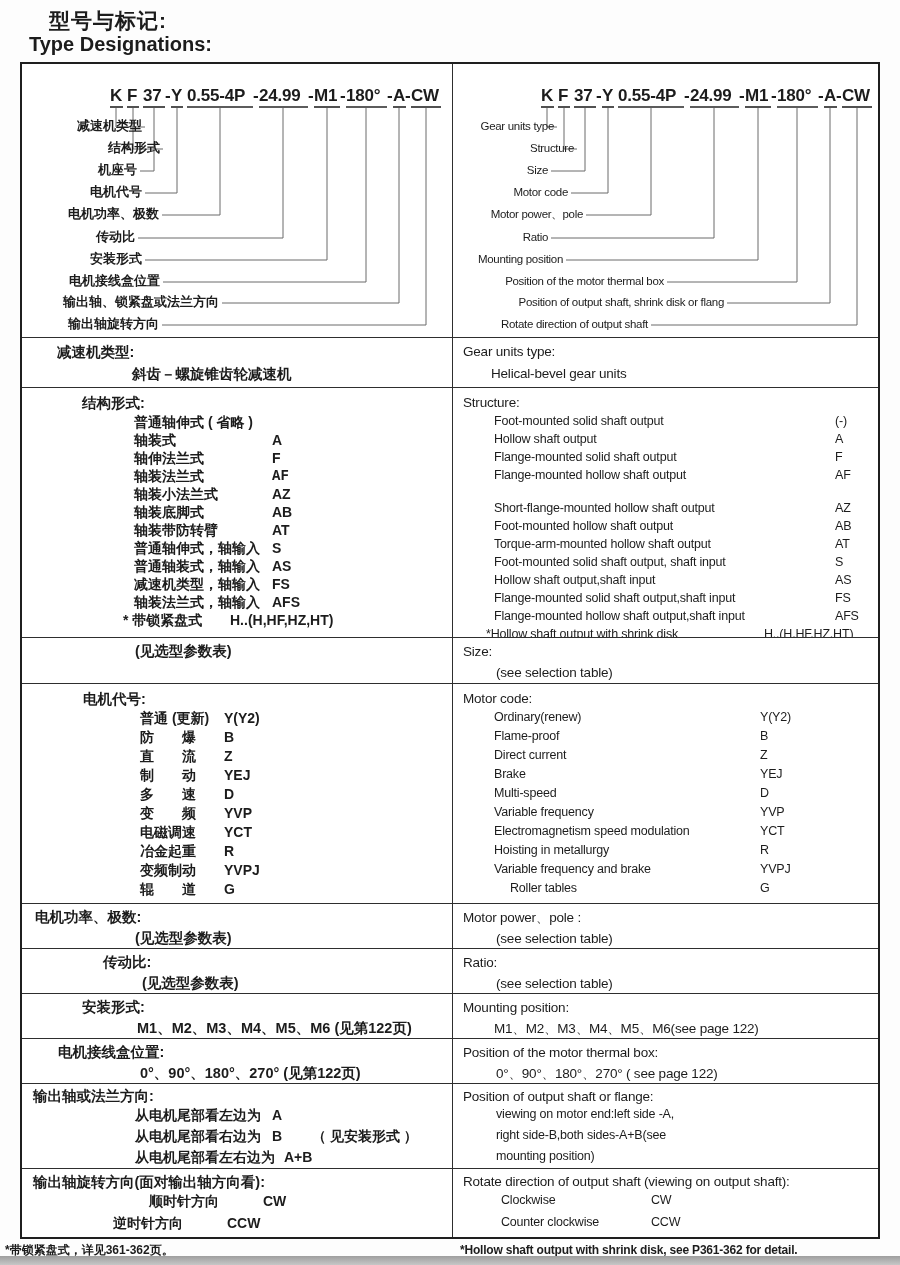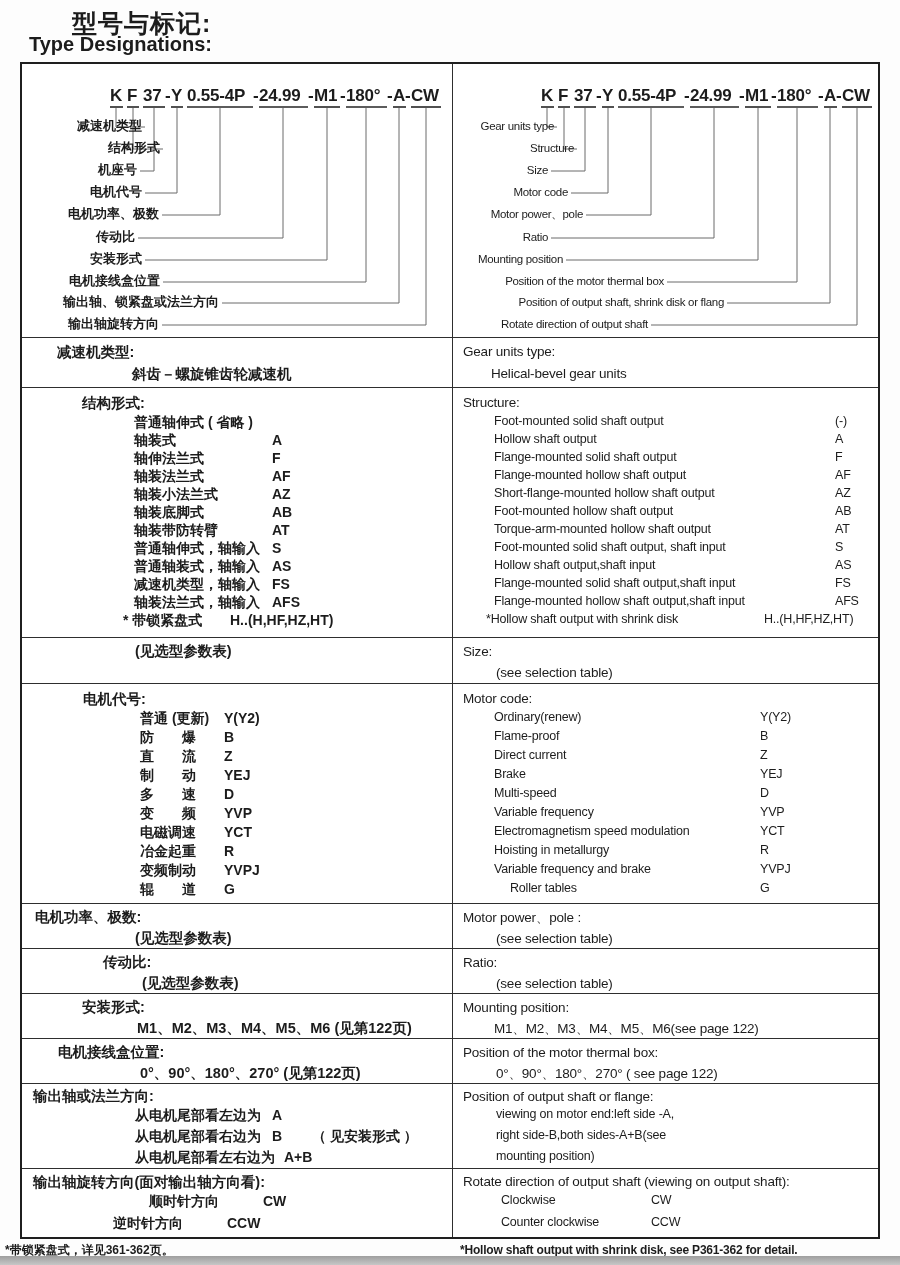--- a/index.html
+++ b/index.html
@@ -1,21 +1,21 @@
 <!DOCTYPE html>
 <html><head>
 <meta charset="utf-8">
 <style>
   html,body{margin:0;padding:0}
   body{
     width:900px;height:1265px;position:relative;overflow:hidden;background:#fdfdfd;
     font-family:"Liberation Sans","DejaVu Sans",sans-serif;color:#1c1c1c;
   }
   .zh{font-weight:bold}
-  #title-zh{position:absolute;left:72px;top:7px;font-size:25px;font-weight:bold;letter-spacing:1px}
+  #title-zh{position:absolute;left:49px;top:7px;font-size:21px;font-weight:bold;letter-spacing:1px}
   #title-en{position:absolute;left:29px;top:33px;font-size:20px;font-weight:bold}
   #doc-table{
     position:absolute;left:20px;top:62px;width:860px;
     border:2px solid #1f1f1f;background:#fff;box-sizing:border-box;
   }
   .trow{display:grid;grid-template-columns:430px 1fr;border-top:1px solid #2e2e2e}
   .trow:first-child{border-top:none}
   .cz,.ce{position:relative;box-sizing:border-box;overflow:hidden}
   .ce{border-left:1px solid #2e2e2e}
   
@@ -176,21 +176,21 @@
             <span class="zh-it" style="left: 112px;">普通轴伸式 ( 省略 )</span>
           </div>
           <div class="iline" style="height: 18px;">
             <span class="zh-it" style="left: 112px;">轴装式</span>
             <span class="zh-it" style="left: 250px;">A</span>
           </div>
           <div class="iline" style="height: 18px;">
             <span class="zh-it" style="left: 112px;">轴伸法兰式</span>
             <span class="zh-it" style="left: 250px;">F</span>
           </div>
-          <div class="iline" style="height: 18px;">
+          <div class="iline" style="height: 18px; font-family: Liberation Mono, monospace;">
             <span class="zh-it" style="left: 112px;">轴装法兰式</span>
             <span class="zh-it" style="left: 250px;">AF</span>
           </div>
           <div class="iline" style="height: 18px;">
             <span class="zh-it" style="left: 112px;">轴装小法兰式</span>
             <span class="zh-it" style="left: 250px;">AZ</span>
           </div>
           <div class="iline" style="height: 18px;">
             <span class="zh-it" style="left: 112px;">轴装底脚式</span>
             <span class="zh-it" style="left: 250px;">AB</span>
@@ -233,21 +233,21 @@
             <span class="en-it" style="left: 382px;">A</span>
           </div>
           <div class="iline" style="height: 18px;">
             <span class="en-it" style="left: 41px;">Flange-mounted solid shaft output</span>
             <span class="en-it" style="left: 382px;">F</span>
           </div>
           <div class="iline" style="height: 18px;">
             <span class="en-it" style="left: 41px;">Flange-mounted hollow shaft output</span>
             <span class="en-it" style="left: 382px;">AF</span>
           </div>
-          <div class="iline" style="height: 18px;">
+          <div class="iline" style="height: 18px; margin-top: 15px;">
             <span class="en-it" style="left: 41px;">Short-flange-mounted hollow shaft output</span>
             <span class="en-it" style="left: 382px;">AZ</span>
           </div>
           <div class="iline" style="height: 18px;">
             <span class="en-it" style="left: 41px;">Foot-mounted hollow shaft output</span>
             <span class="en-it" style="left: 382px;">AB</span>
           </div>
           <div class="iline" style="height: 18px;">
             <span class="en-it" style="left: 41px;">Torque-arm-mounted hollow shaft output</span>
             <span class="en-it" style="left: 382px;">AT</span>

